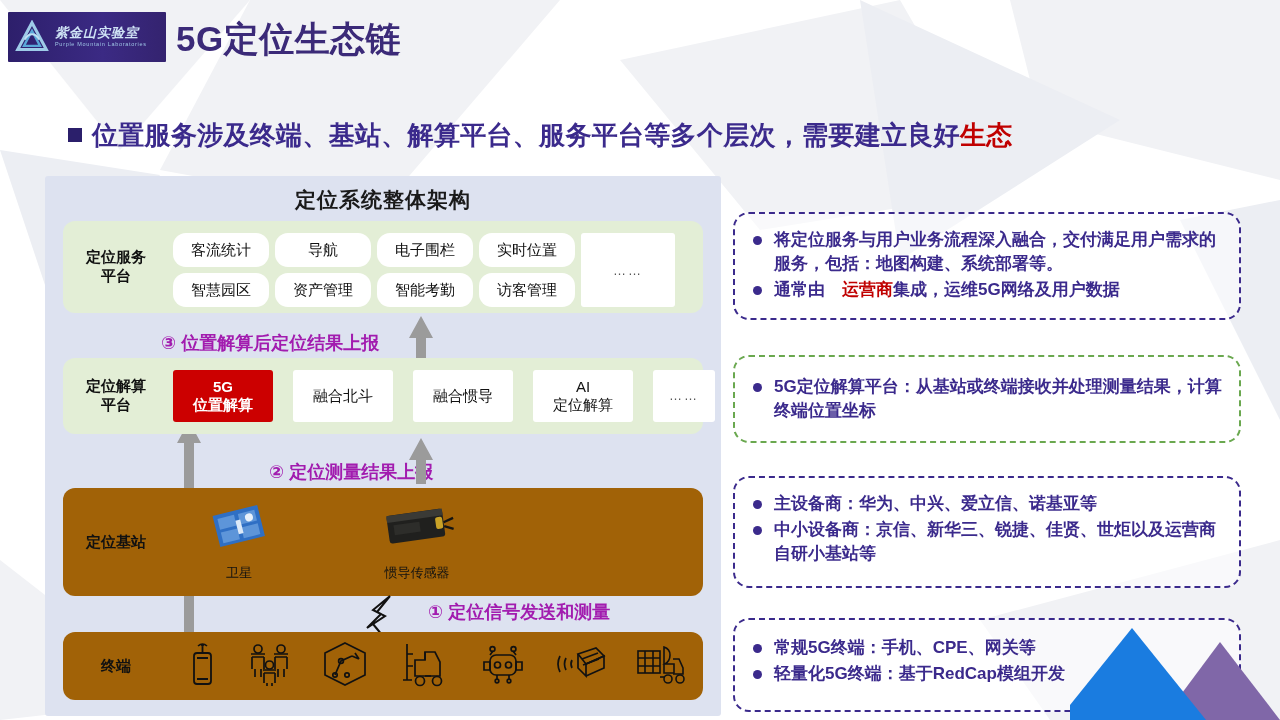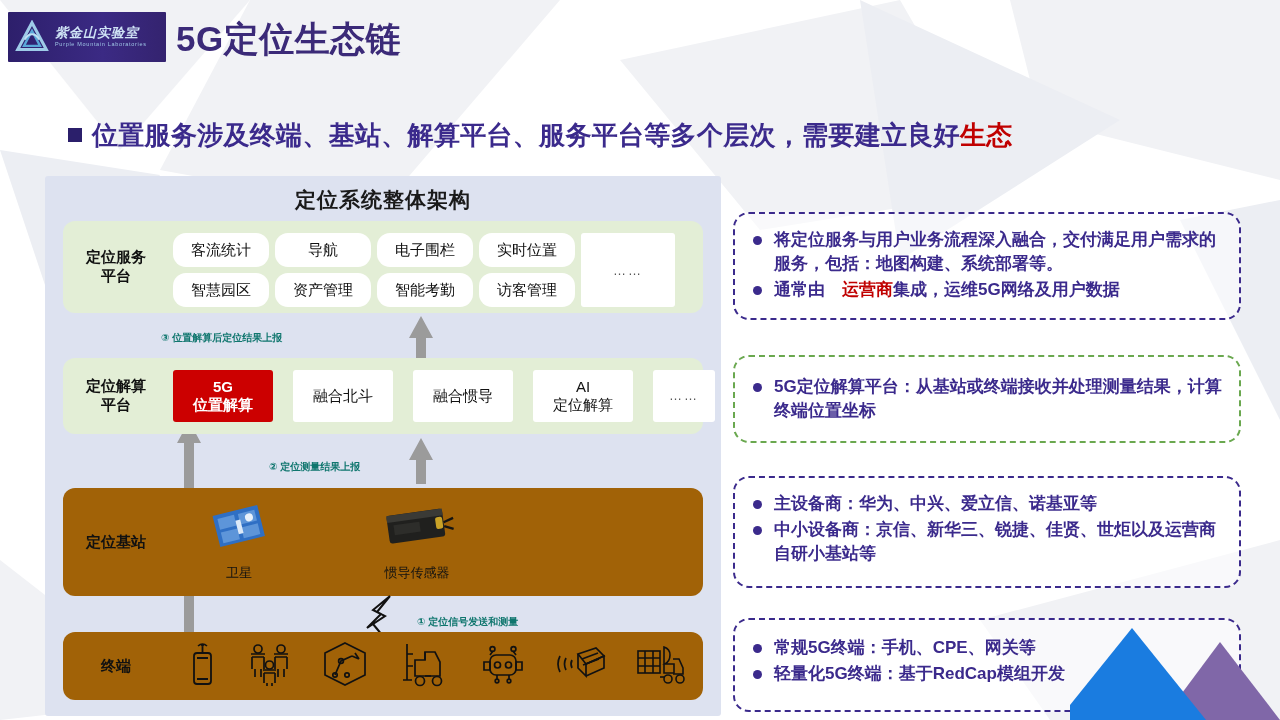--- a/index.html
+++ b/index.html
@@ -87,21 +87,21 @@
   .bs-row{position:absolute;left:120px;top:8px;display:flex;gap:66px;align-items:flex-start;}
   .bs-item{width:112px;display:flex;flex-direction:column;align-items:center;}
   .bs-cap{font-size:13px;color:#111;margin-top:2px;}
 
   
   .term-row{position:absolute;left:122px;top:0;height:100%;display:flex;align-items:center;gap:28px;}
 
   
   .arrow{position:absolute;}
   .arrow svg{display:block;}
-  .steplab{position:absolute;font-size:10px;font-weight:bold;color:#0f766e;white-space:nowrap;}
+  .steplab{position:absolute;font-size:18px;font-weight:bold;color:#a21caf;white-space:nowrap;}
 
   
   .callout{
     position:absolute;left:733px;box-sizing:border-box;
     border-radius:16px;border:2px dashed #3b2a8c;
     background:rgba(255,255,255,.55);
     padding:12px 16px 12px 14px;
   }
   .callout.green{border-color:#6aa84f;}
   .cl-item{display:flex;align-items:flex-start;margin:2px 0;}
@@ -276,21 +276,21 @@
 
     </div>
   </div>
 
   <div class="arrow" style="left:318px;top:418px;">
     <svg width="46" height="60" viewBox="0 0 46 60">
       <polygon points="27,2 10,16 18,20 4,34 22,22 14,18" fill="none" stroke="#111" stroke-width="2"></polygon>
       <path d="M10 30 L33 58" stroke="#111" stroke-width="2" fill="none"></path>
     </svg>
   </div>
-  <div class="steplab" style="left:372px;top:424px;margin-top:15px;">① 定位信号发送和测量</div>
+  <div class="steplab" style="left:383px;top:424px;">① 定位信号发送和测量</div>
 
   <div class="band band-cream" style="left:18px;top:456px;width:640px;height:68px;">
     <div class="band-label">
       <span>终端</span>
     </div>
     <div class="term-row">
 
       <span>
         <svg width="34" height="46" viewBox="0 0 34 46" fill="none" stroke="#111" stroke-width="1.8">
           <rect x="9" y="12" width="17" height="31" rx="3"></rect>

